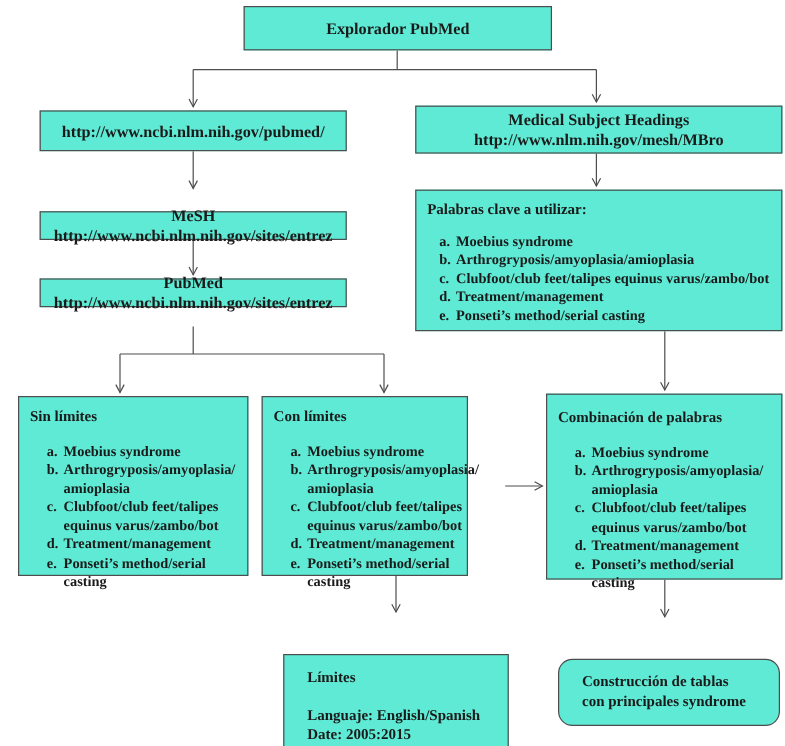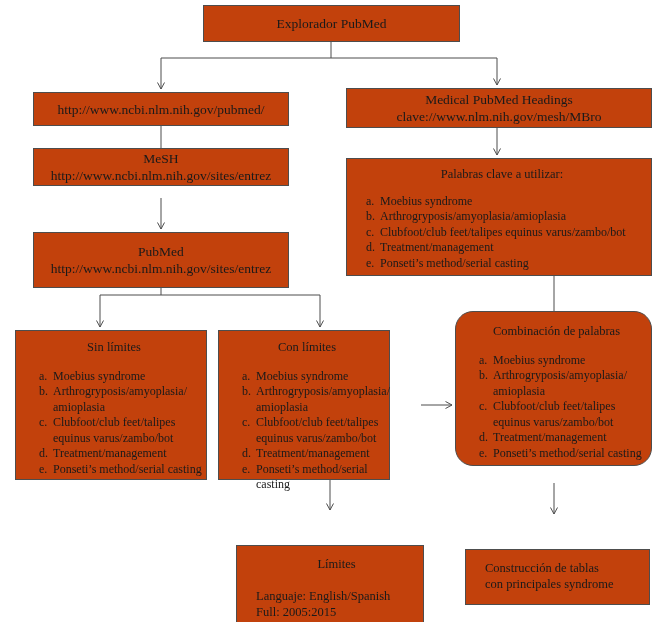--- a/index.html
+++ b/index.html
@@ -14,40 +14,40 @@
   }
   .connectors {
     position: absolute;
     left: 0; top: 0;
     width: 654px; height: 622px;
   }
   .box {
     position: absolute;
     box-sizing: border-box;
     border: 1px solid #4d4d4d;
-    background: #c2410c;
+    background: #5eead4;
+    font-weight: bold;
   }
   .center-box {
     display: flex;
     flex-direction: column;
     align-items: center;
     justify-content: center;
     text-align: center;
     font-size: 13.5px;
     line-height: 17px;
   }
   .list-box {
     font-size: 12px;
     line-height: 15.5px;
     padding: 9px 3px 4px 9px;
   }
   .box-title {
     font-size: 12.5px;
     margin-bottom: 13px;
-    text-align: center;
   }
   .kw-list { margin-left: 14px; }
   .palabras .kw-list { margin-left: 10px; }
   .li { display: flex; }
   .li .m { flex: none; width: 14px; }
   .li .t { flex: 1; min-width: 0; }
   .limites-box {
     font-size: 12.5px;
     line-height: 16px;
     padding: 10px 6px 6px 19px;
@@ -88,30 +88,30 @@
 
   <div class="box center-box" style="left:203px; top:5px; width:257px; height:37px;">
     <div class="plain-line">Explorador PubMed</div>
   </div>
 
   <div class="box center-box" style="left:33px; top:92px; width:256px; height:34px;">
     <div class="plain-line">http://www.ncbi.nlm.nih.gov/pubmed/</div>
   </div>
 
   <div class="box center-box" style="left:346px; top:88px; width:306px; height:40px;">
-    <div class="plain-line">Medical PubMed Headings</div>
-    <div class="plain-line">clave://www.nlm.nih.gov/mesh/MBro</div>
-  </div>
-
-  <div class="box center-box" style="left:33px; top:148px; width:256px; height:38px;">
+    <div class="plain-line">Medical Subject Headings</div>
+    <div class="plain-line">http://www.nlm.nih.gov/mesh/MBro</div>
+  </div>
+
+  <div class="box center-box" style="left:33px; top:176px; width:256px; height:24px;">
     <div class="plain-line">MeSH</div>
     <div class="plain-line">http://www.ncbi.nlm.nih.gov/sites/entrez</div>
   </div>
 
-  <div class="box center-box" style="left:33px; top:232px; width:256px; height:56px;">
+  <div class="box center-box" style="left:33px; top:232px; width:256px; height:24px;">
     <div class="plain-line">PubMed</div>
     <div class="plain-line">http://www.ncbi.nlm.nih.gov/sites/entrez</div>
   </div>
 
   <div class="box list-box palabras" style="left:346px; top:158px; width:306px; height:118px; padding-top:8px;">
     <div class="box-title" style="margin-bottom:11px;">Palabras clave a utilizar:</div>
     <div class="kw-list">
 
         <div class="li">
           <span class="m">a.</span>
@@ -195,21 +195,21 @@
           <span class="t">Treatment/management</span>
         </div>
 
         <div class="li">
           <span class="m">e.</span>
           <span class="t">Ponseti’s method/serial casting</span>
         </div>
       </div>
   </div>
 
-  <div class="box list-box" style="left:455px; top:311px; width:197px; height:155px; padding-top:12px;border-radius:18px;">
+  <div class="box list-box" style="left:455px; top:328px; width:197px; height:155px; padding-top:12px;">
     <div class="box-title">Combinación de palabras</div>
     <div class="kw-list">
 
         <div class="li">
           <span class="m">a.</span>
           <span class="t">Moebius syndrome</span>
         </div>
 
         <div class="li">
           <span class="m">b.</span>
@@ -229,23 +229,23 @@
         <div class="li">
           <span class="m">e.</span>
           <span class="t">Ponseti’s method/serial casting</span>
         </div>
       </div>
   </div>
 
   <div class="box limites-box" style="left:236px; top:513px; width:188px; height:106px;">
     <div class="box-title">Límites</div>
     <div class="plain-line">Languaje: English/Spanish</div>
-    <div class="plain-line">Full: 2005:2015</div>
+    <div class="plain-line">Date: 2005:2015</div>
     <div class="plain-line">Full text</div>
     <div class="plain-line">Age: Birth-12 years</div>
   </div>
 
-  <div class="box limites-box" style="left:465px; top:517px; width:185px; height:56px; padding-top:10px;">
+  <div class="box limites-box" style="left:465px; top:517px; width:185px; height:56px; padding-top:10px;border-radius:12px;">
     <div class="plain-line">Construcción de tablas</div>
     <div class="plain-line">con principales syndrome</div>
   </div>
 
 </div>
 
 </body></html>

